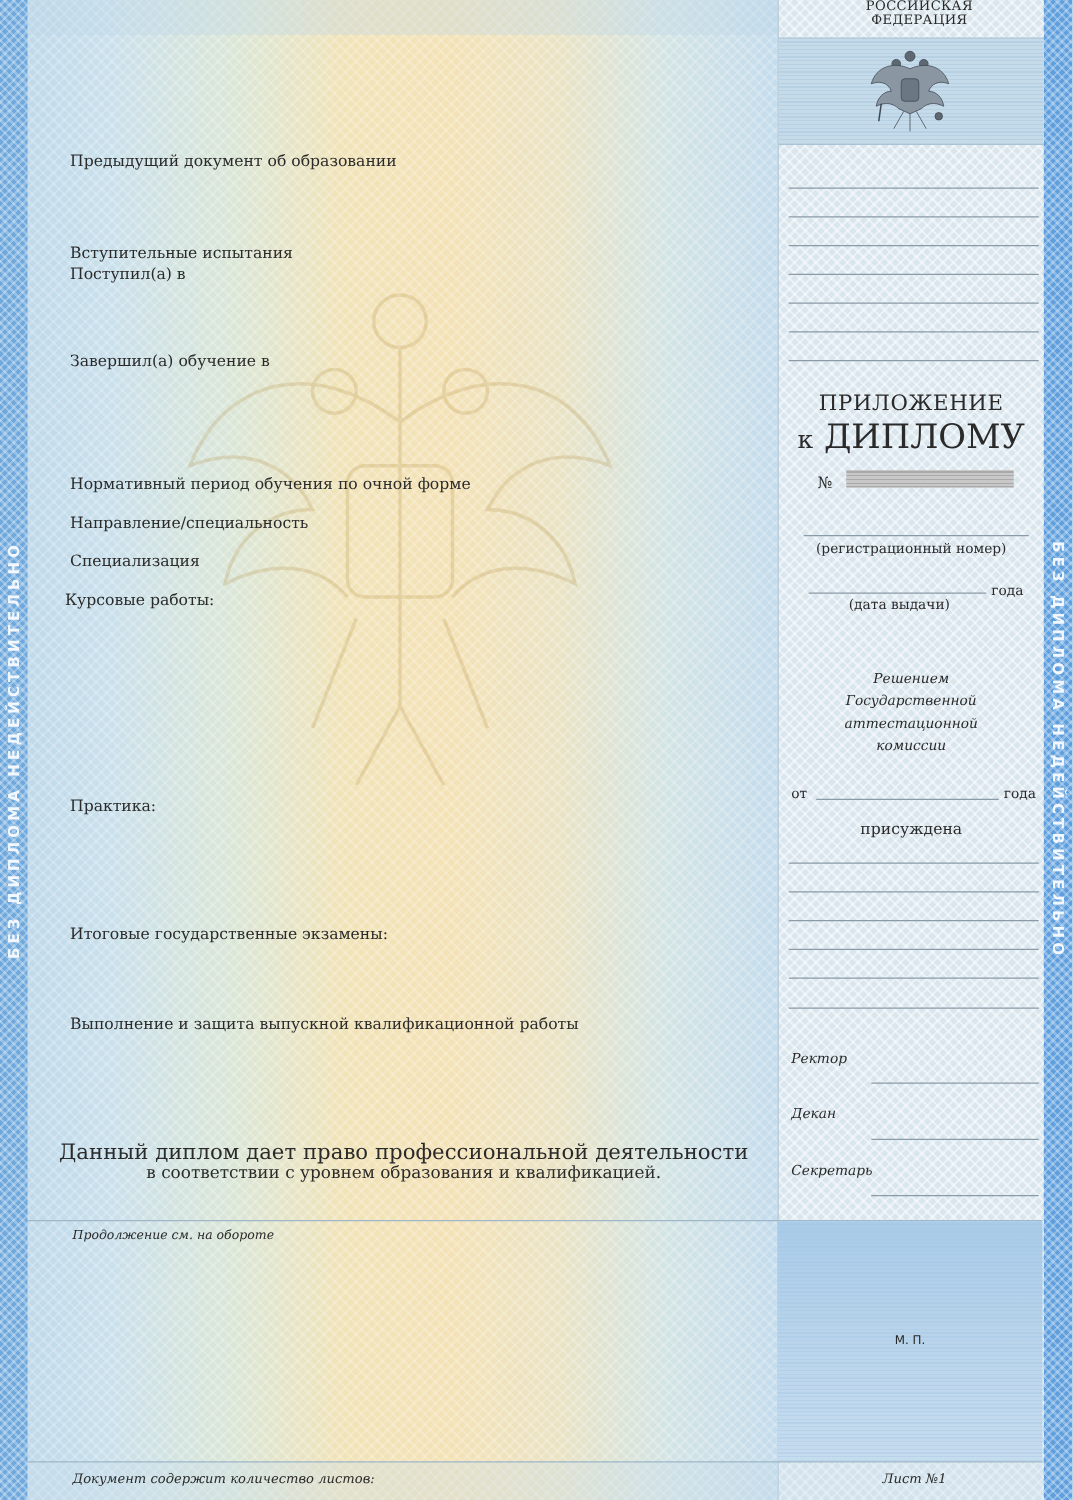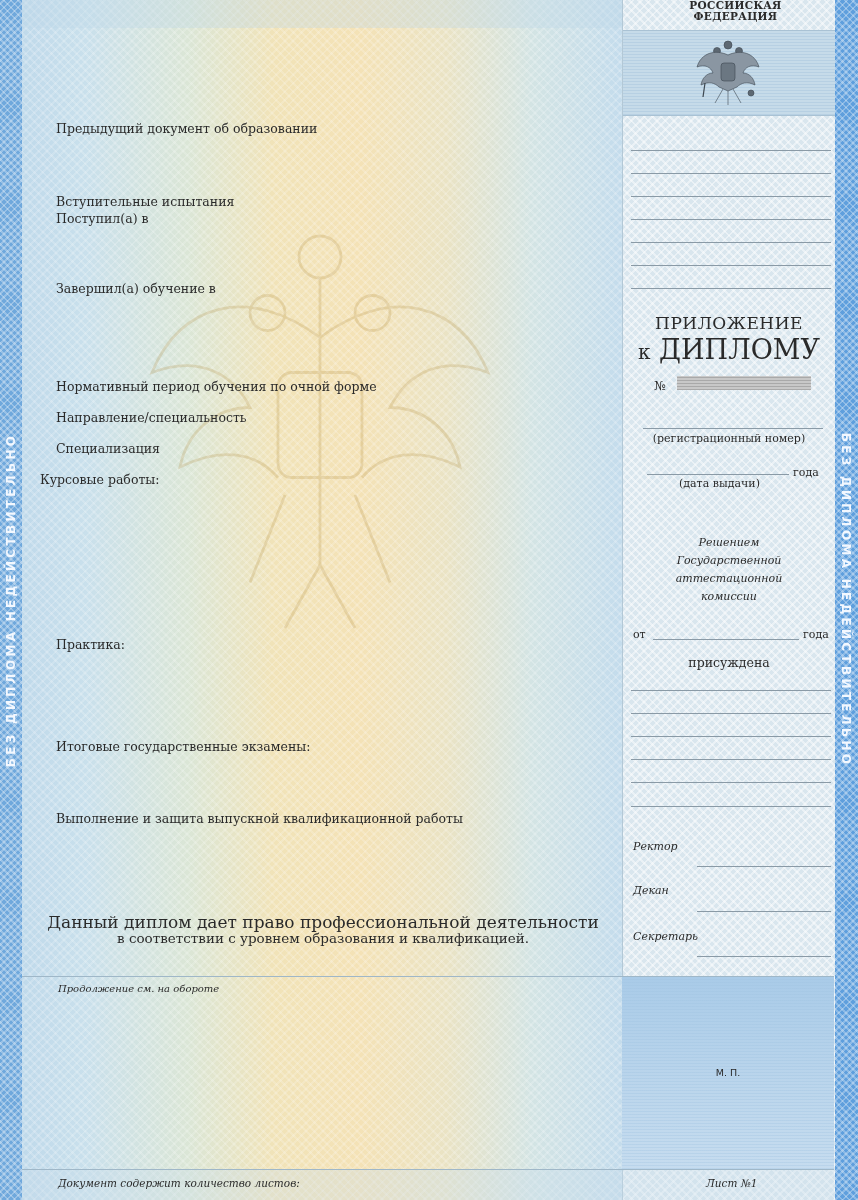--- a/index.html
+++ b/index.html
@@ -55,21 +55,21 @@
   .right-col {
     position: absolute; left: 622px; top: 0; width: 212px; height: 1200px;
     border-left: 1px solid #b3c8d6;
     background:
       repeating-linear-gradient(45deg, rgba(255,255,255,0.45) 0 2px, rgba(255,255,255,0) 2px 6px),
       repeating-linear-gradient(-45deg, rgba(255,255,255,0.45) 0 2px, rgba(255,255,255,0) 2px 6px),
       #d9e6ee;
   }
   .rf-header {
     position: absolute; left: 0; top: 0; width: 225px; height: 30px;
-    text-align: center; font-size: 10.5px; line-height: 11px; letter-spacing: 0.3px; font-weight: bold;
+    text-align: center; font-size: 10.5px; line-height: 11px; letter-spacing: 0.3px;
   }
   .emblem-band {
     position: absolute; left: 0; top: 30px; width: 212px; height: 84px;
     background: repeating-linear-gradient(0deg, #b7d0e3 0 1px, #c6dbe9 1px 3px);
     border-top: 1px solid #a9c2d4; border-bottom: 1px solid #a9c2d4;
   }
   .emblem { position: absolute; left: 72px; top: 8px; width: 66px; height: 70px; }
 
   .rule { position: absolute; height: 1px; background: #8a9aa6; }
 
@@ -127,21 +127,21 @@
   <div class="band-top"></div>
 
 
   <div class="lbl" style="left:56px; top:121px;">Предыдущий документ об образовании</div>
   <div class="lbl" style="left:56px; top:194px;">Вступительные испытания</div>
   <div class="lbl" style="left:56px; top:211px;">Поступил(а) в</div>
   <div class="lbl" style="left:56px; top:281px;">Завершил(а) обучение в</div>
   <div class="lbl" style="left:56px; top:379px;">Нормативный период обучения по очной форме</div>
   <div class="lbl" style="left:56px; top:410px;">Направление/специальность</div>
   <div class="lbl" style="left:56px; top:441px;">Специализация</div>
-  <div class="lbl" style="left:40px; top:472px;">Курсовые работы:</div>
+  <div class="lbl" style="left:52px; top:472px;">Курсовые работы:</div>
   <div class="lbl" style="left:56px; top:637px;">Практика:</div>
   <div class="lbl" style="left:56px; top:739px;">Итоговые государственные экзамены:</div>
   <div class="lbl" style="left:56px; top:811px;">Выполнение и защита выпускной квалификационной работы</div>
 
   <div class="lbl" style="left:0; width:646px; top:912px; text-align:center; font-size:17px;">Данный диплом дает право профессиональной деятельности</div>
   <div class="lbl" style="left:0; width:646px; top:930px; text-align:center; font-size:13.5px;">в соответствии с уровнем образования и квалификацией.</div>
 
   <div class="right-col">
     <div class="rf-header">
       <div>РОССИЙСКАЯ</div>

